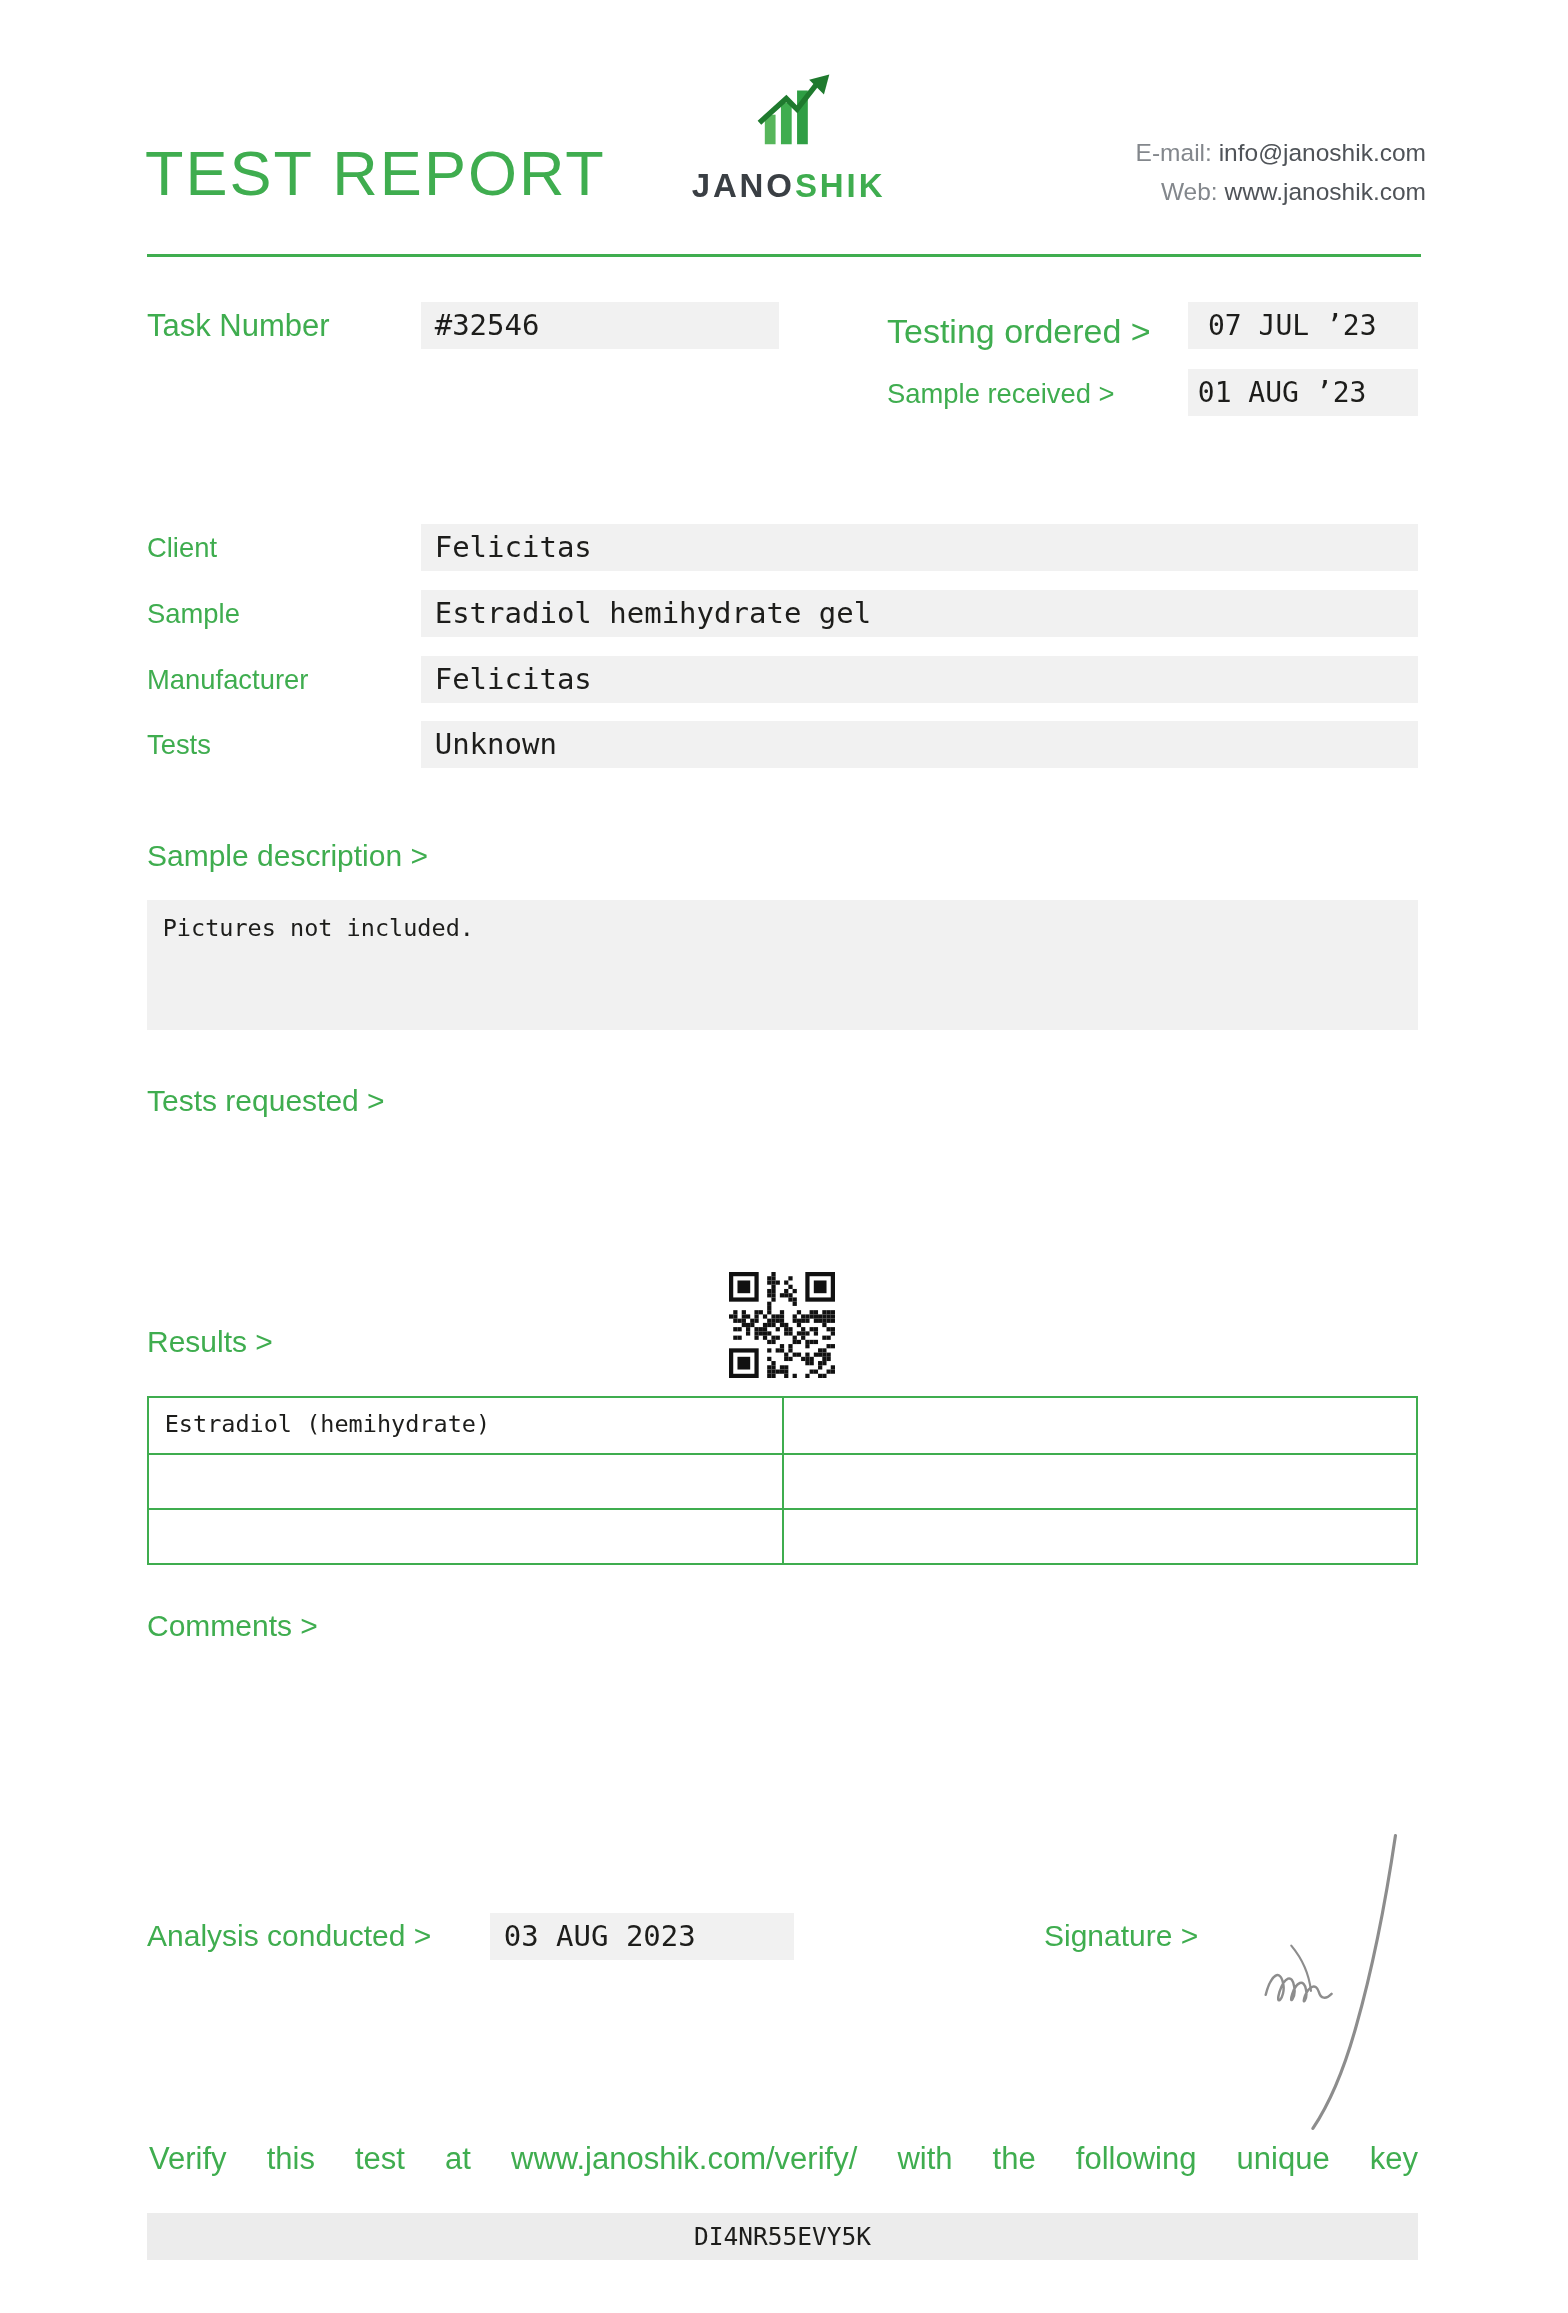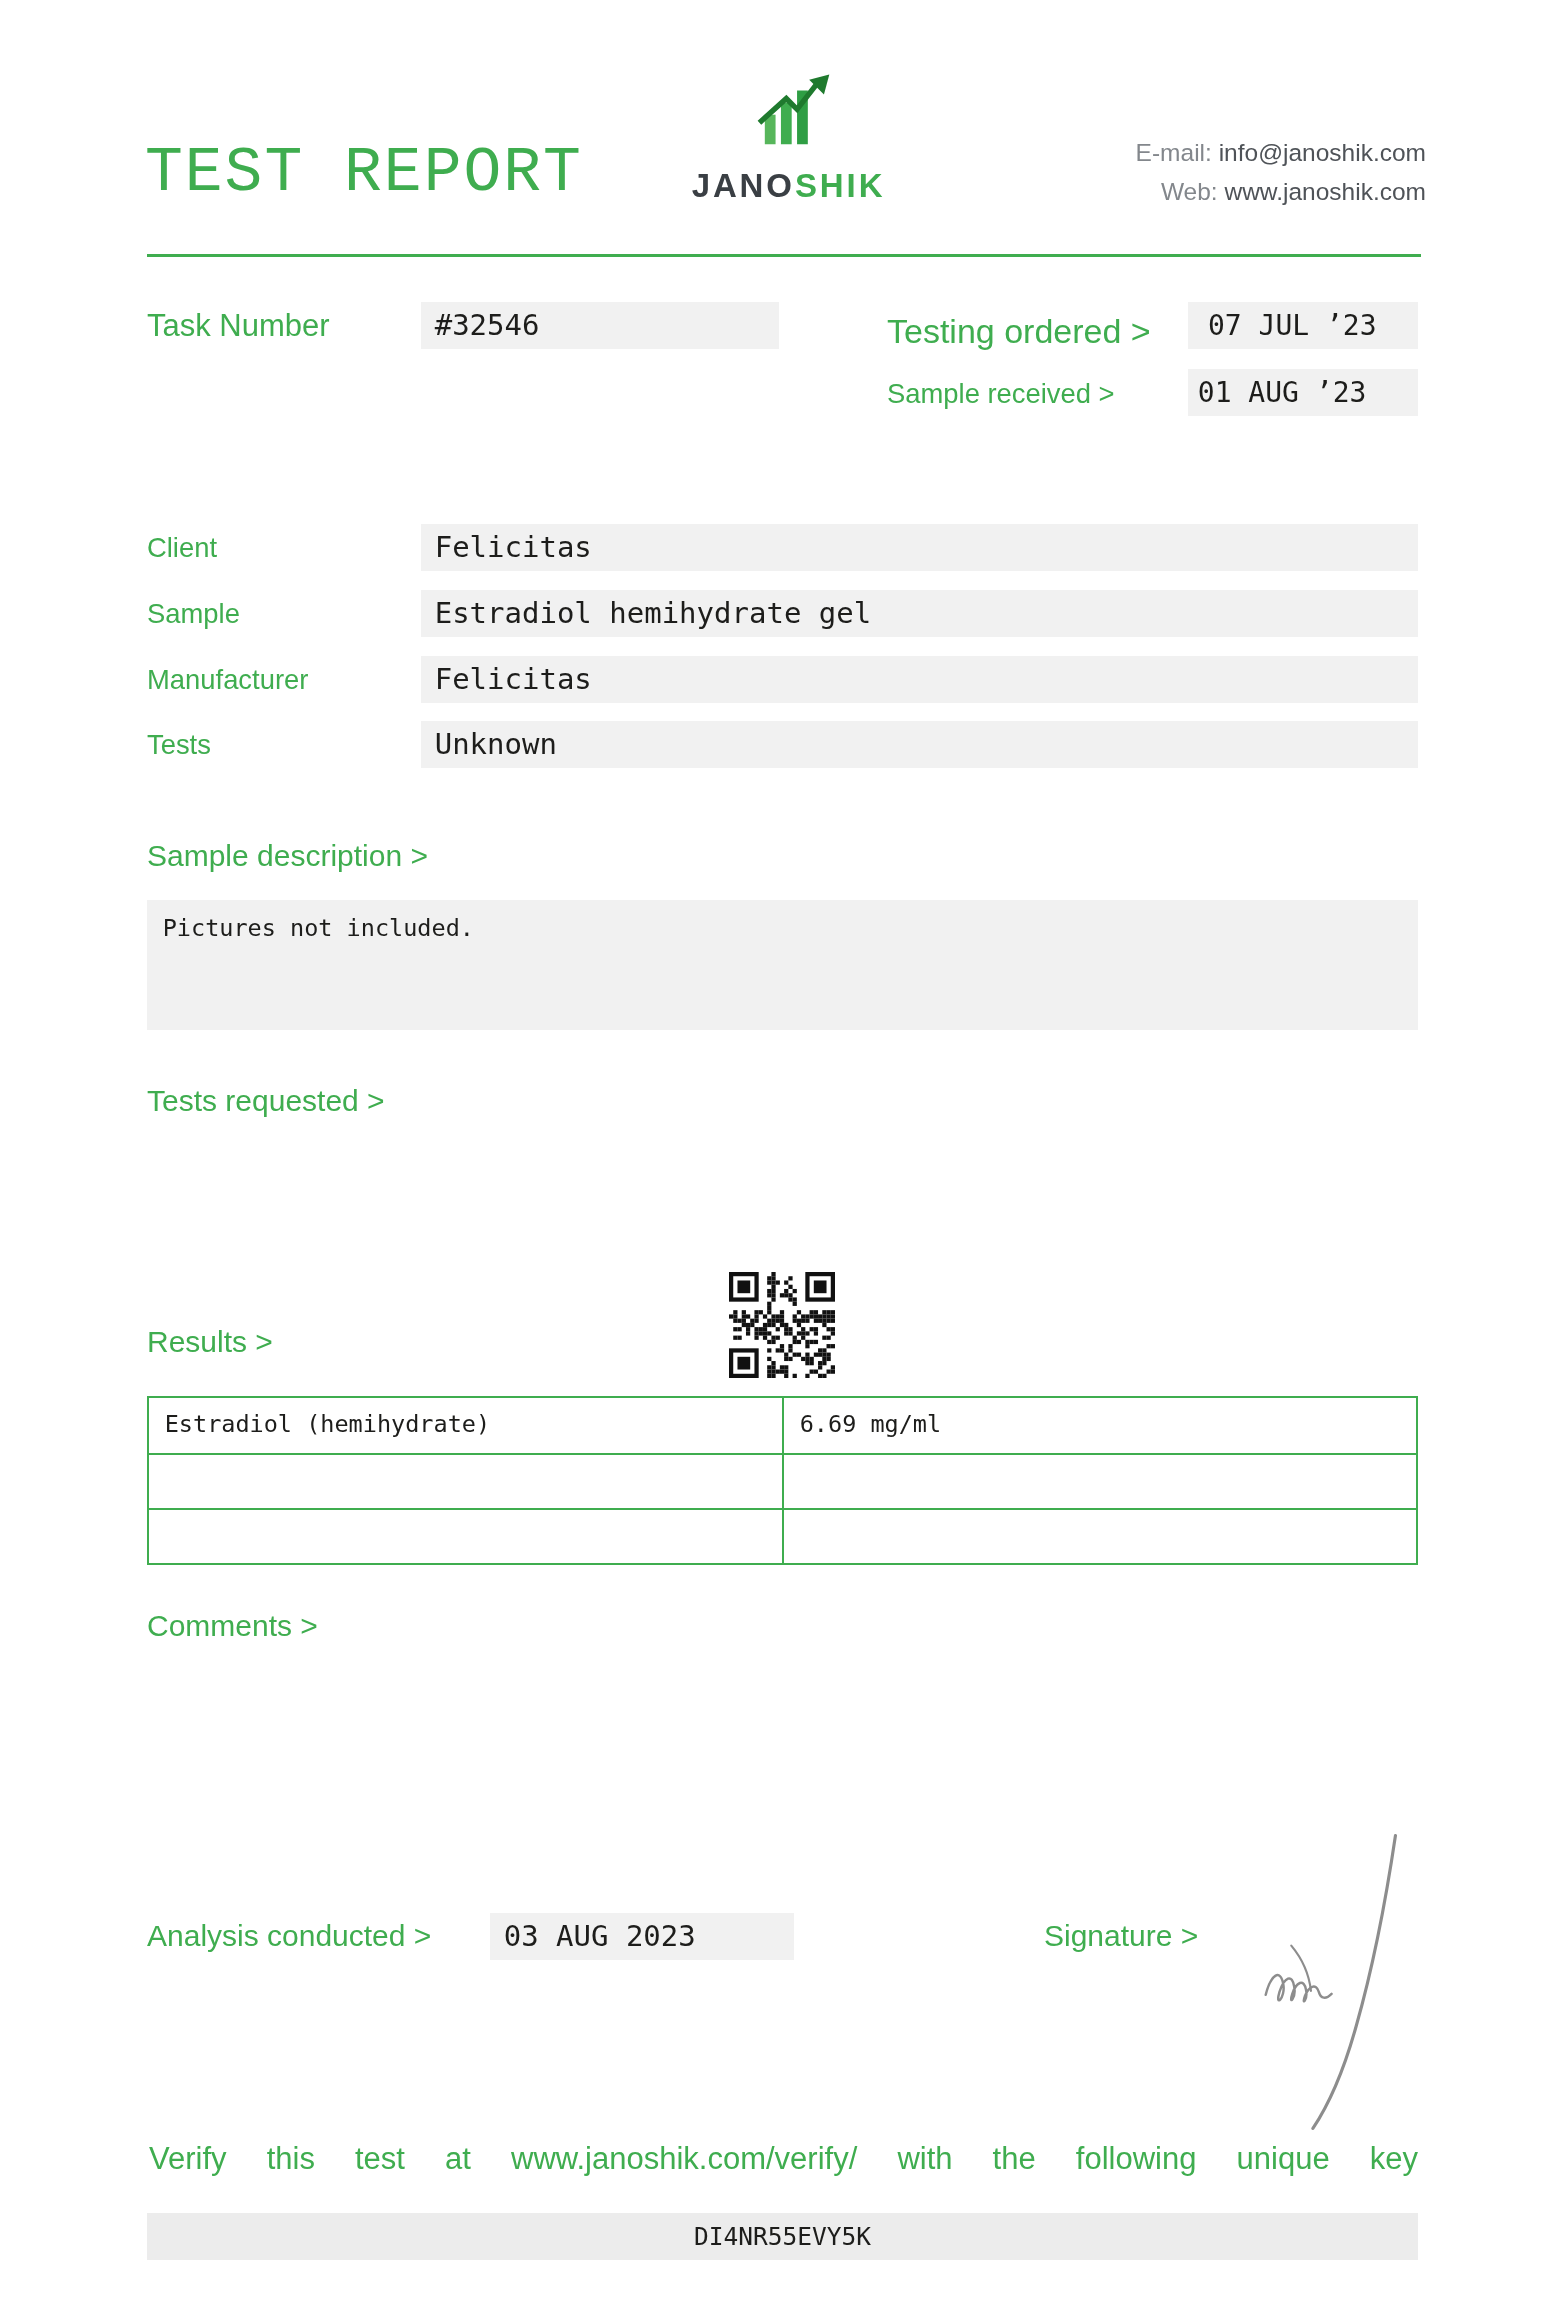--- a/index.html
+++ b/index.html
@@ -10,21 +10,21 @@
   }
   *{margin:0;padding:0;box-sizing:border-box;}
   html,body{background:#ffffff;}
   .page{
     position:relative;width:1568px;height:2313px;background:#fff;
     font-family:"Liberation Sans",sans-serif;overflow:hidden;
   }
   .abs{position:absolute;}
 
   
-  .report-title{left:145px;top:139px;font-size:63px;font-weight:500;letter-spacing:2px;color:var(--green);line-height:1.1;font-family:Liberation Mono, monospace;}
+  .report-title{left:145px;top:139px;font-size:63px;font-weight:500;letter-spacing:2px;color:var(--green);line-height:1.1;}
   .logo{left:676px;top:73px;width:225px;text-align:center;}
   .logo svg{width:86px;height:78px;display:block;margin:0 auto;}
   .logo-text{font-size:33px;font-weight:bold;letter-spacing:2.9px;color:#3a3f44;margin-top:16px;}
   .logo-text .g{color:var(--green);}
   .contact{right:142px;top:133px;text-align:right;font-size:24.5px;line-height:39px;color:#4f5358;}
   .contact .lab{color:#83878c;}
   .divider{left:147px;width:1274px;top:254px;height:2.9px;background:var(--green);}
 
   
   .task-label{left:147px;top:308px;font-size:31px;color:var(--green);}
@@ -328,21 +328,20 @@
         <rect x="0" y="72" width="28" height="28"></rect>
         <rect x="4" y="76" width="20" height="20" fill="#fff"></rect>
         <rect x="8" y="80" width="12" height="12"></rect>
       </svg>
   </div>
 
   <div class="abs sec-h h-results">Results &gt;</div>
   <div class="abs results-table">
     <div class="rt-row">
       <div class="rt-name">Estradiol (hemihydrate)</div>
-      <div class="rt-val">6.69 mg/ml</div>
     </div>
     <div class="rt-row">
       <div class="rt-name"></div>
       <div class="rt-val"></div>
     </div>
     <div class="rt-row">
       <div class="rt-name"></div>
       <div class="rt-val"></div>
     </div>
   </div>

